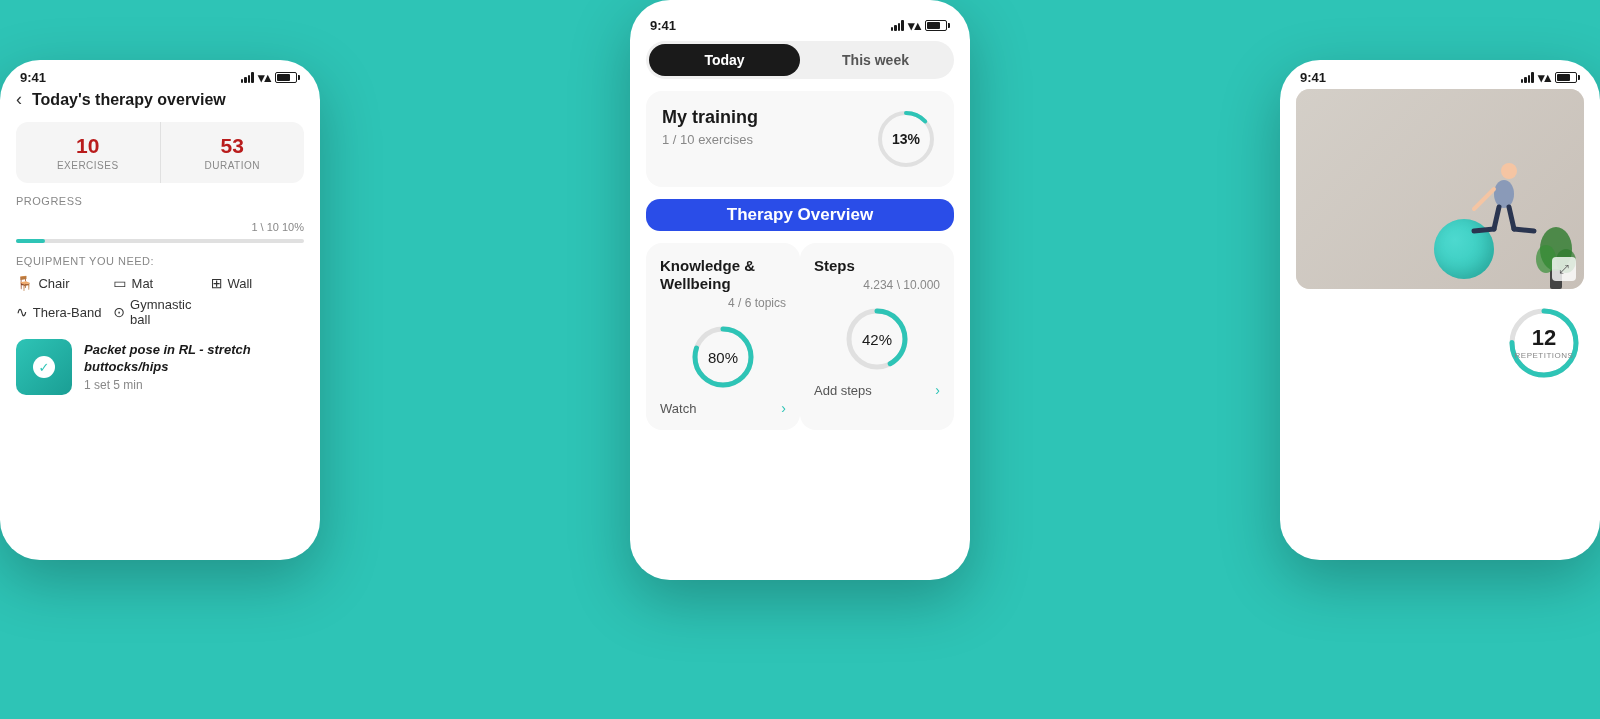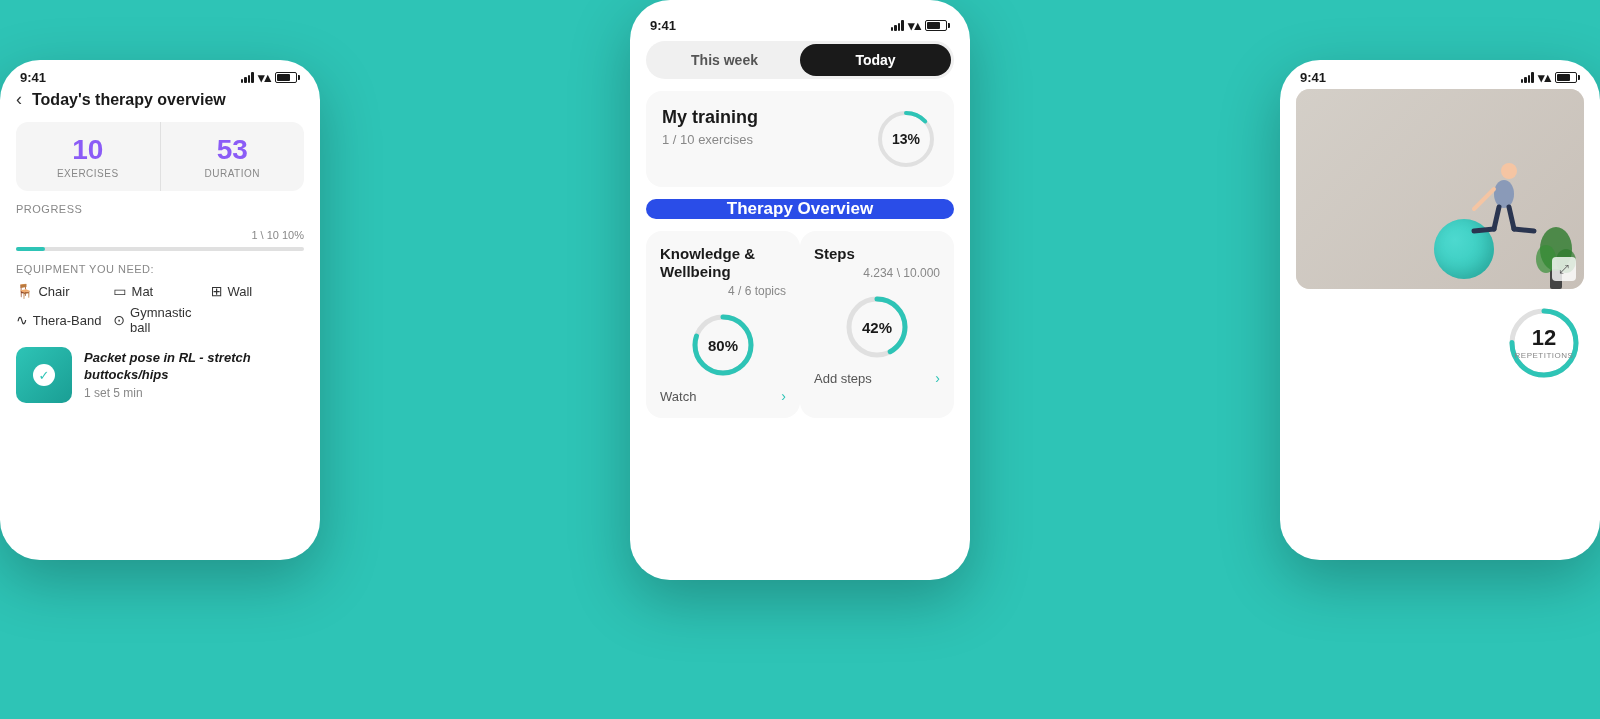--- a/index.html
+++ b/index.html
@@ -143,23 +143,23 @@
     }
     .stat-box {
       flex: 1;
       padding: 12px;
       text-align: center;
     }
     .stat-box:first-child {
       border-right: 1px solid #e0e0e0;
     }
     .stat-number {
-      font-size: 28px;
-      font-weight: 700;
-      color: #8b5cf6;
+      font-size: 21px;
+      font-weight: 700;
+      color: #b91c1c;
     }
     .stat-label {
       font-size: 10px;
       letter-spacing: 0.5px;
       color: #888;
       text-transform: uppercase;
       margin-top: 2px;
     }
 
     .progress-section {
@@ -325,21 +325,21 @@
       transform: translate(-50%, -50%);
       font-size: 14px;
       font-weight: 700;
       color: #1a1a1a;
     }
 
     .therapy-btn {
       display: block;
       margin: 0 16px 12px;
       width: calc(100% - 32px);
-      padding: 0;
+      padding: 6px;
       background: #2a4de8;
       color: #fff;
       border: none;
       border-radius: 14px;
       font-size: 17px;
       font-weight: 700;
       text-align: center;
       cursor: pointer;
     }
 
@@ -375,21 +375,21 @@
     }
     .circle-progress-small svg {
       transform: rotate(-90deg);
     }
     .circle-percent-small {
       position: absolute;
       top: 50%;
       left: 50%;
       transform: translate(-50%, -50%);
       font-size: 15px;
-      font-weight: 700;
+      font-weight: 400;
       color: #1a1a1a;
     }
     .card-action {
       display: flex;
       align-items: center;
       justify-content: space-between;
       font-size: 13px;
       color: #555;
     }
     .card-action-arrow {
@@ -614,22 +614,22 @@
       <div class="battery-icon">
         <div class="battery-body">
             <div class="battery-fill"></div>
           </div>
         <div class="battery-tip"></div>
       </div>
     </div>
   </div>
 
   <div class="tab-bar">
+    <div class="tab active">Today</div>
     <div class="tab inactive">This week</div>
-    <div class="tab active">Today</div>
   </div>
 
   <div class="card">
     <div class="training-card">
       <div class="training-info">
         <div class="training-title">My training</div>
         <div class="training-subtitle">1 / 10 exercises</div>
       </div>
       <div class="circle-progress">
         <svg width="64" height="64" viewBox="0 0 64 64">

